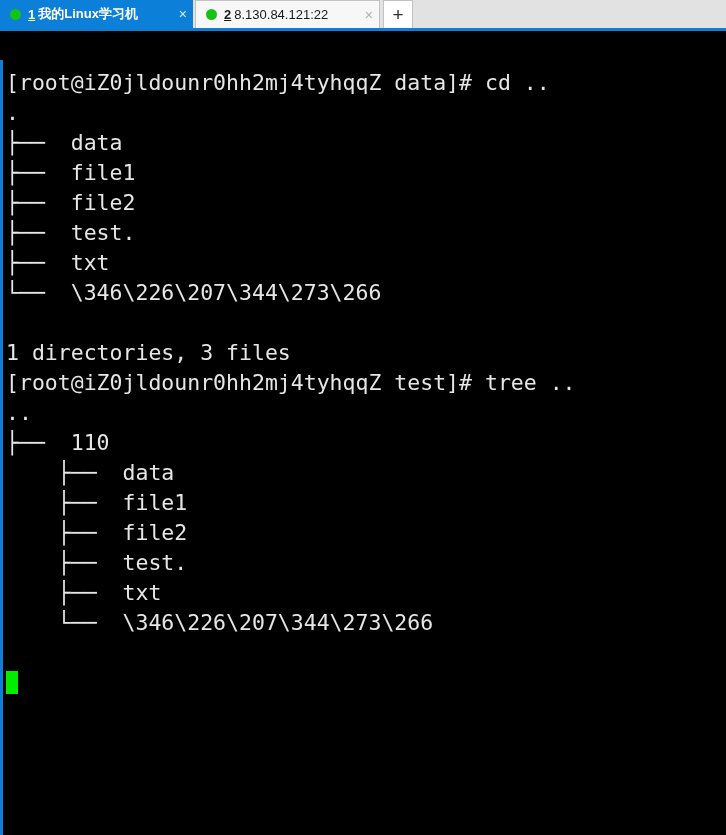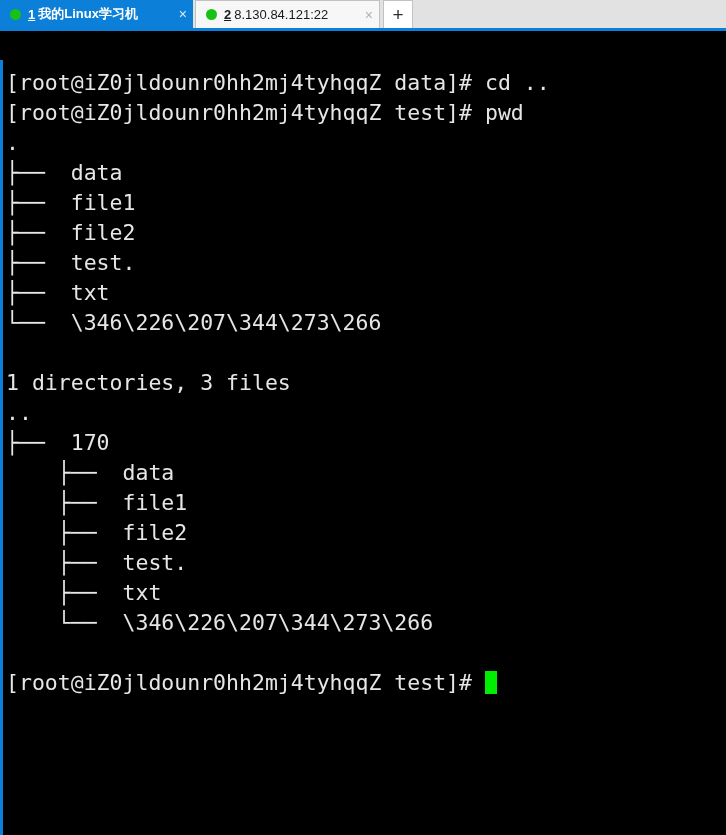--- a/index.html
+++ b/index.html
@@ -151,35 +151,35 @@
     <span class="tab-label">8.130.84.121:22</span>
     <span class="tab-close">×</span>
   </div>
 
   <div class="newtab">+</div>
 </div>
 
 <div class="terminal">
   <div class="term-inner" id="term-out">
       <div class="line">[root@iZ0jldounr0hh2mj4tyhqqZ data]# cd ..</div>
-      <div class="line">[root@iZ0jldounr0hh2mj4tyhqqZ test]# pwd</div>
       <div class="line">.</div>
       <div class="line">├──  data</div>
       <div class="line">├──  file1</div>
       <div class="line">├──  file2</div>
       <div class="line">├──  test.</div>
       <div class="line">├──  txt</div>
       <div class="line">└──  \346\226\207\344\273\266</div>
       <div class="line"></div>
       <div class="line">1 directories, 3 files</div>
+      <div class="line">[root@iZ0jldounr0hh2mj4tyhqqZ test]# tree ..</div>
       <div class="line">..</div>
-      <div class="line">├──  170</div>
+      <div class="line">├──  110</div>
       <div class="line">    ├──  data</div>
       <div class="line">    ├──  file1</div>
       <div class="line">    ├──  file2</div>
       <div class="line">    ├──  test.</div>
       <div class="line">    ├──  txt</div>
       <div class="line">    └──  \346\226\207\344\273\266</div>
       <div class="line"></div>
-      <div class="line"><span>[root@iZ0jldounr0hh2mj4tyhqqZ test]# </span><span class="cursor"></span></div>
+      <div class="line"><span class="cursor"></span></div>
     </div>
   <div class="watermark">CSDN @GOTXX</div>
 </div>
 
 </body></html>

